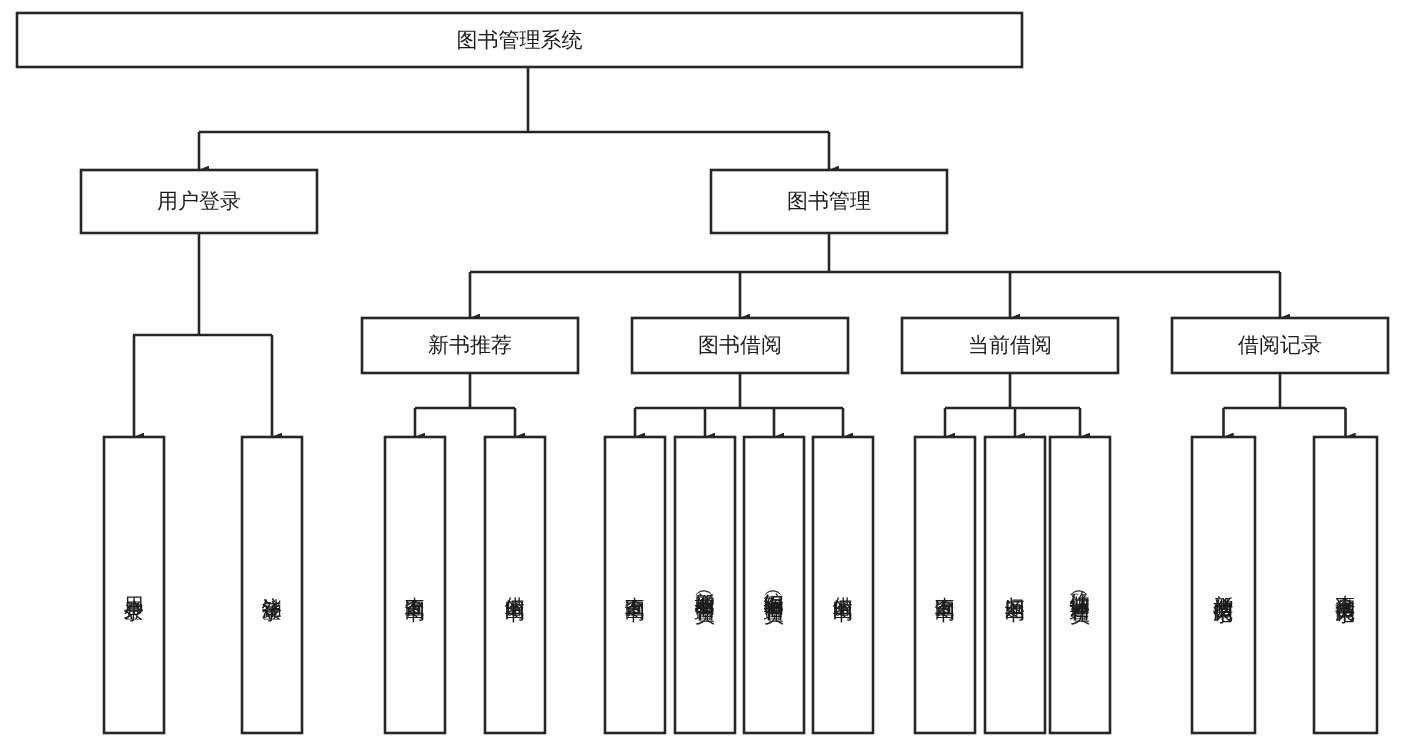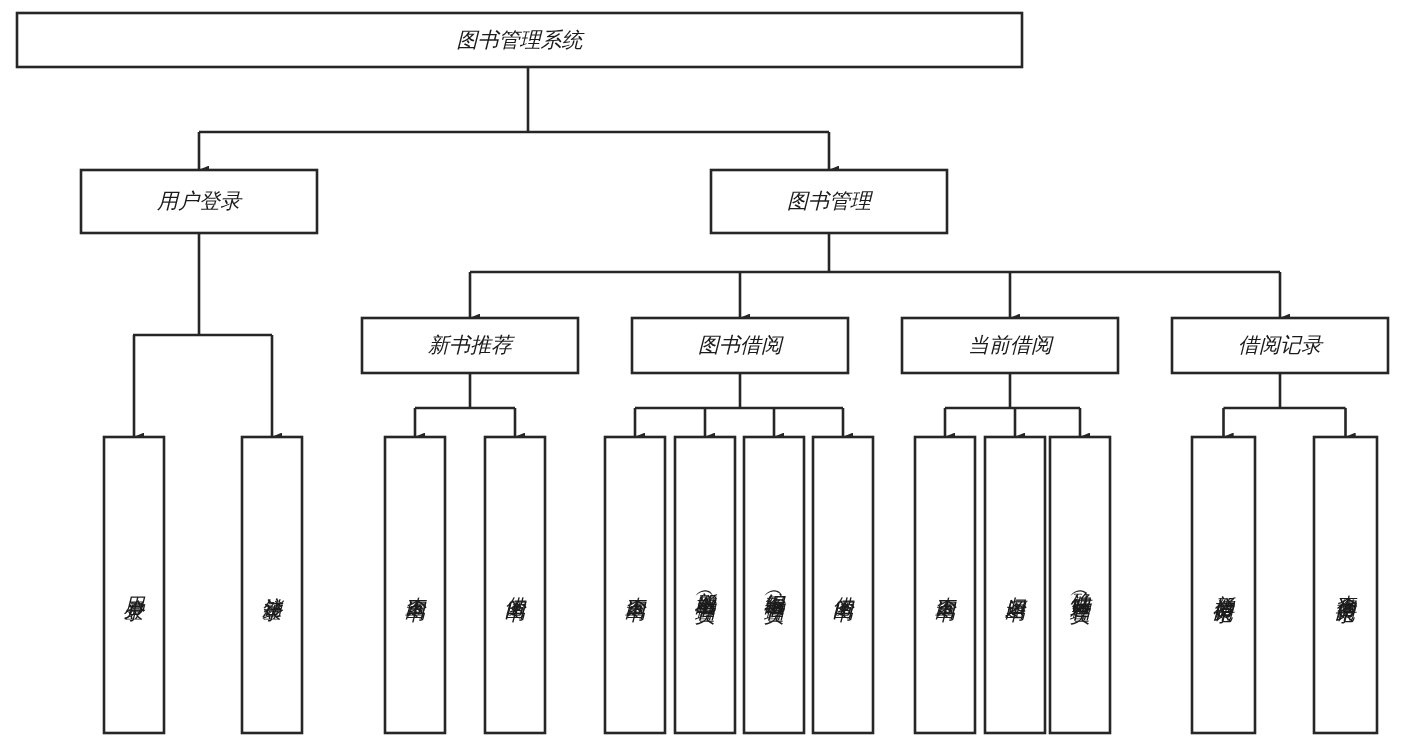--- a/index.html
+++ b/index.html
@@ -12,21 +12,20 @@
     height: 747px;
     font-family: "Liberation Sans", "DejaVu Sans", sans-serif;
     overflow: hidden;
     position: relative;
   }
   #diagram-root {
     position: relative;
     width: 1405px;
     height: 590px;
     background: #ffffff;
-    font-style: italic;
   }
   svg.diagram-canvas {
     position: absolute;
     left: 0;
     top: 0;
     width: 1405px;
     height: 747px;
   }
   .node-box {
     fill: #ffffff;

